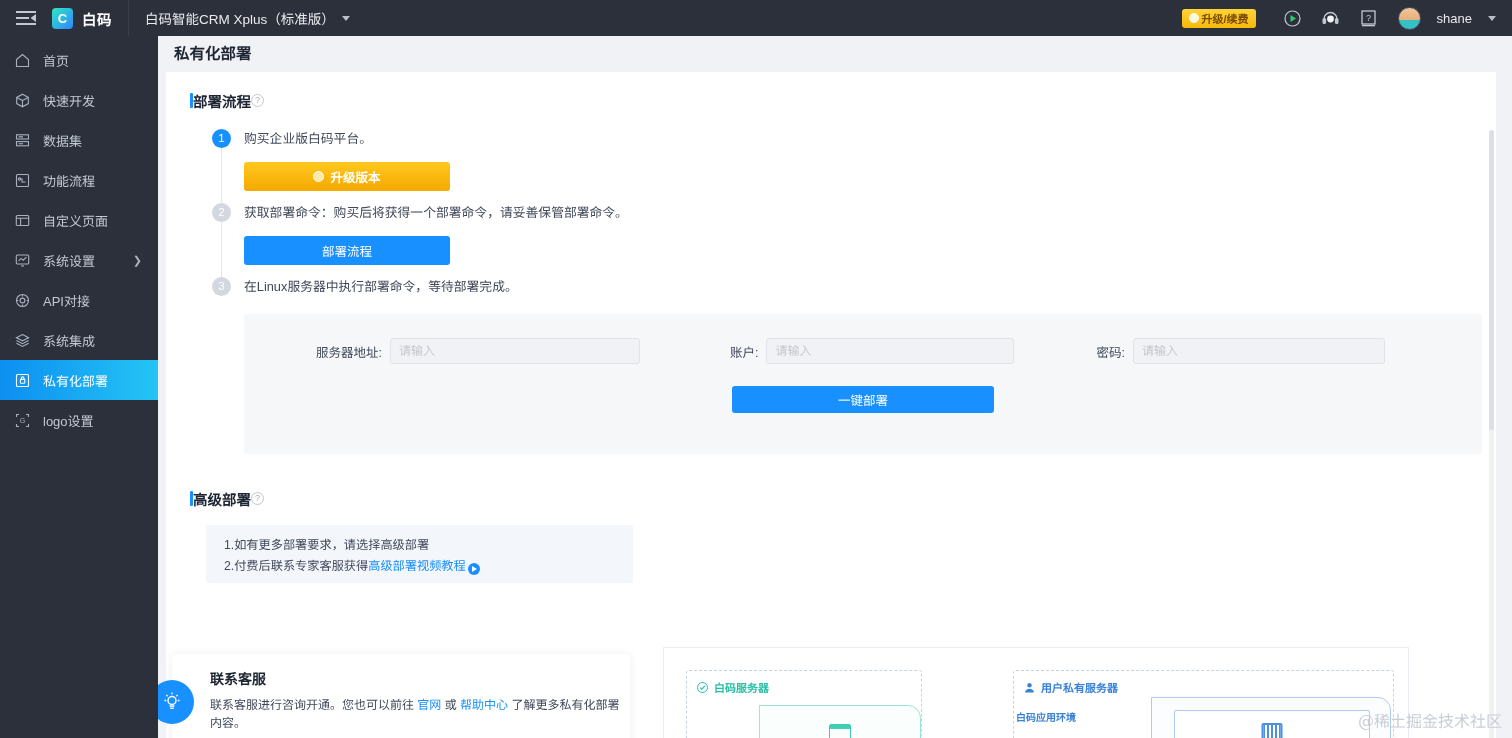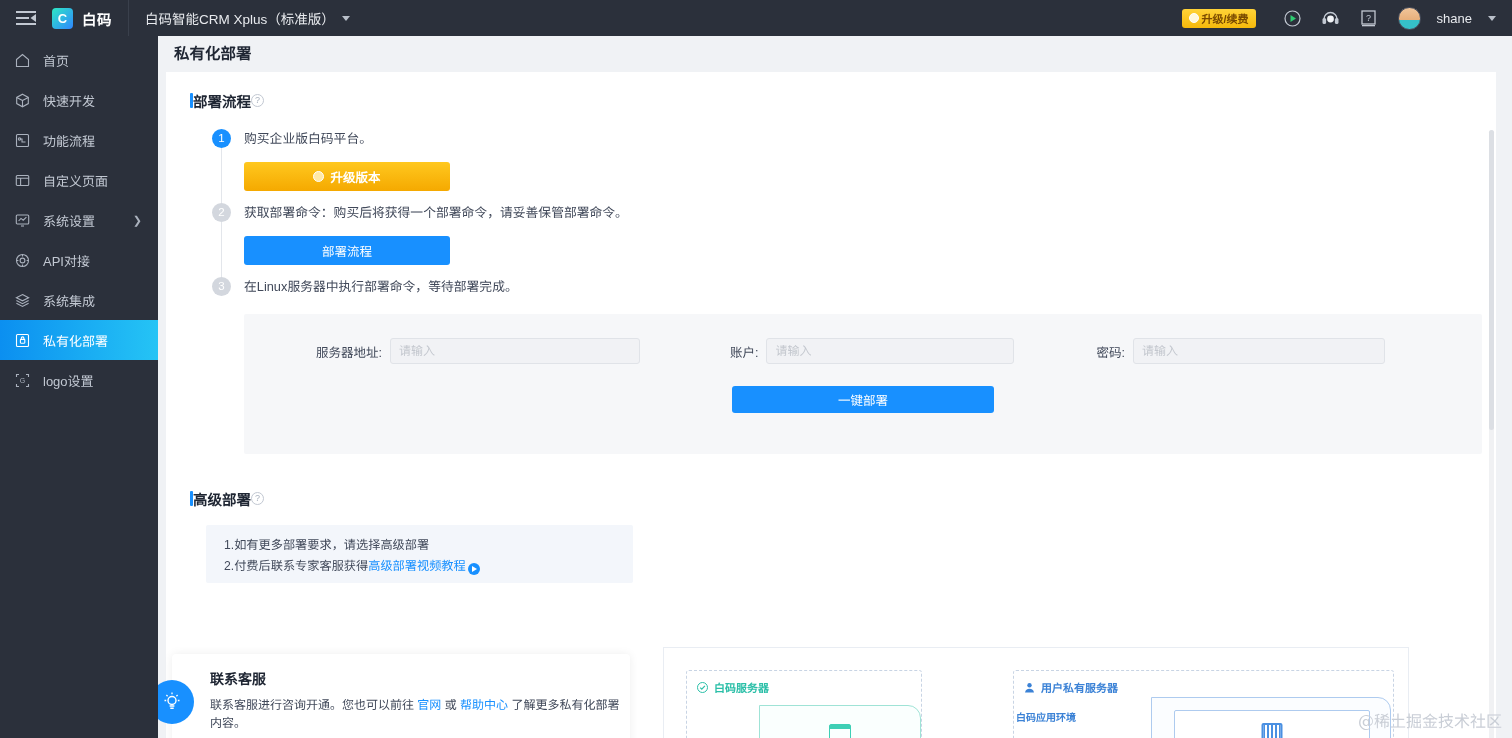--- a/index.html
+++ b/index.html
@@ -438,20 +438,30 @@
     <div class="nav-item">
       <span class="nav-ico">
         <svg width="15" height="15" viewBox="0 0 15 15" fill="none" stroke="#aab1bd" stroke-width="1.1">
           <path d="M7.5 1.2 L13.3 4.4 L13.3 10.6 L7.5 13.8 L1.7 10.6 L1.7 4.4 Z"></path>
           <path d="M7.5 7.5 L13.3 4.4 M7.5 7.5 L1.7 4.4 M7.5 7.5 L7.5 13.8"></path>
         </svg>
       </span>
       <span>快速开发</span>
     </div>
 
+    <div class="nav-item">
+      <span class="nav-ico">
+        <svg width="15" height="15" viewBox="0 0 15 15" fill="none" stroke="#aab1bd" stroke-width="1.1">
+          <rect x="1.5" y="1.8" width="12" height="4.2"></rect>
+          <rect x="1.5" y="8.6" width="12" height="4.2"></rect>
+          <path d="M3.6 3.9 L8 3.9 M3.6 10.7 L8 10.7"></path>
+        </svg>
+      </span>
+      <span>数据集</span>
+    </div>
 
     <div class="nav-item">
       <span class="nav-ico">
         <svg width="15" height="15" viewBox="0 0 15 15" fill="none" stroke="#aab1bd" stroke-width="1.1">
           <rect x="1.5" y="1.5" width="12" height="12" rx="1"></rect>
           <path d="M4.5 6 L7 6 L7 9 L10.5 9"></path>
           <circle cx="4.5" cy="6" r="1.2"></circle>
         </svg>
       </span>
       <span>功能流程</span>

